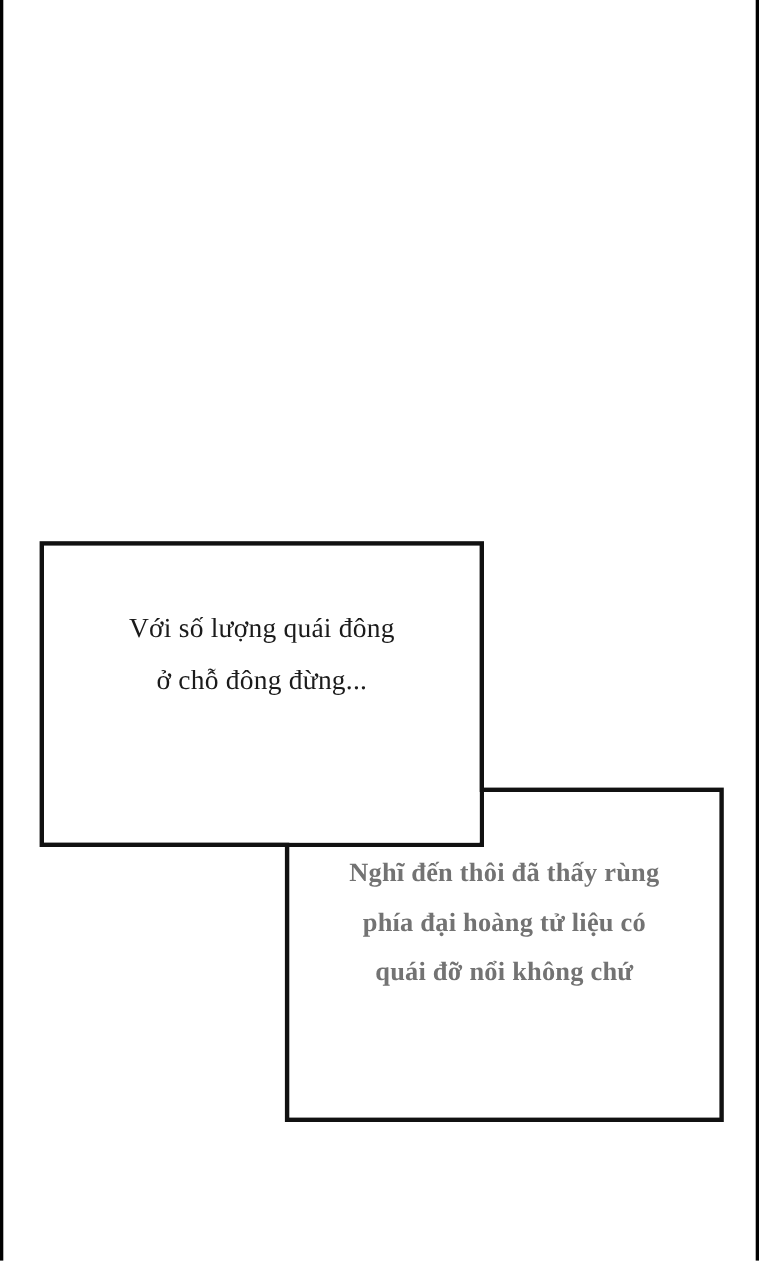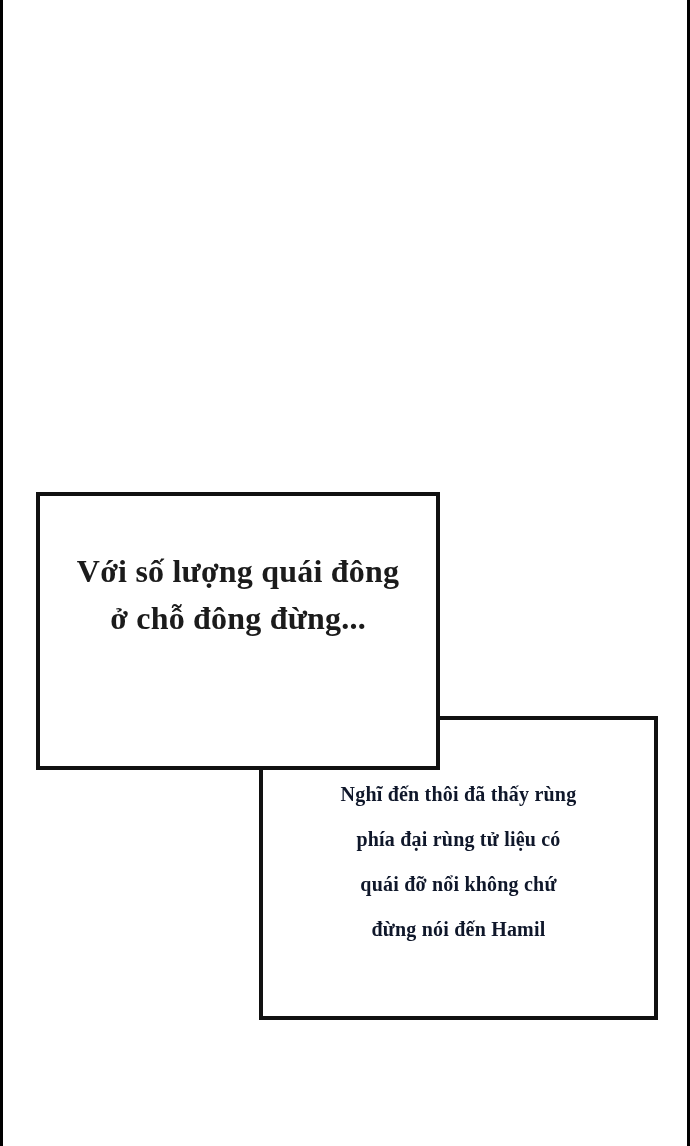--- a/index.html
+++ b/index.html
@@ -53,25 +53,25 @@
     border: 4px solid #111111;
     box-sizing: border-box;
     z-index: 3;
   }
   .bubble-1 .bubble-text {
     position: absolute;
     left: 0;
     right: 0;
     top: 52px;
     text-align: center;
-    font-size: 32px;
+    font-size: 25px;
     line-height: 47px;
     color: #1b1b1b;
     font-family: "Liberation Serif", serif;
-    font-weight: 700;
+    font-weight: 400;
     letter-spacing: 0.2px;
     padding: 0 18px;
     box-sizing: border-box;
   }
 
   
   .bubble-2 {
     position: absolute;
     left: 259px;
     top: 716px;
@@ -81,23 +81,23 @@
     border: 4px solid #111111;
     box-sizing: border-box;
     z-index: 2;
   }
   .bubble-2 .bubble-text {
     position: absolute;
     left: 0;
     right: 0;
     top: 52px;
     text-align: center;
-    font-size: 20px;
+    font-size: 24px;
     line-height: 45px;
-    color: #0f172a;
+    color: #737373;
     font-family: "Liberation Serif", serif;
     font-weight: 700;
     letter-spacing: 0.2px;
     padding: 0 24px;
     box-sizing: border-box;
   }
 
   
   .overlap-mask {
     position: absolute;
@@ -118,23 +118,22 @@
 <body>
 
 <div id="page">
 
   <div class="panel-edge-left"></div>
   <div class="panel-edge-right"></div>
 
   <div class="bubble-2">
     <div class="bubble-text">
       <span class="bubble-line">Nghĩ đến thôi đã thấy rùng</span>
-      <span class="bubble-line">phía đại rùng tử liệu có</span>
+      <span class="bubble-line">phía đại hoàng tử liệu có</span>
       <span class="bubble-line">quái đỡ nổi không chứ</span>
-      <span class="bubble-line">đừng nói đến Hamil</span>
     </div>
   </div>
 
   <div class="overlap-mask"></div>
 
   <div class="bubble-1">
     <div class="bubble-text">
       <span class="bubble-line">Với số lượng quái đông</span>
       <span class="bubble-line">ở chỗ đông đừng...</span>
     </div>

